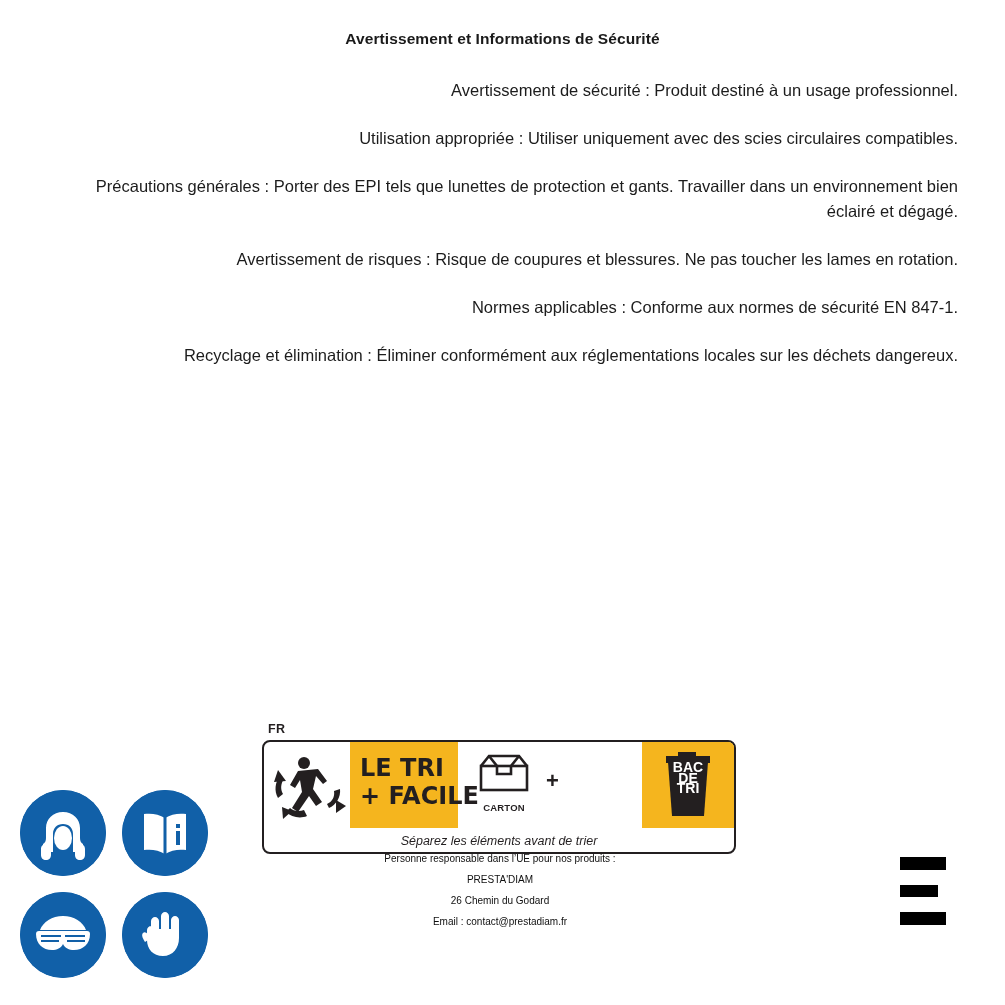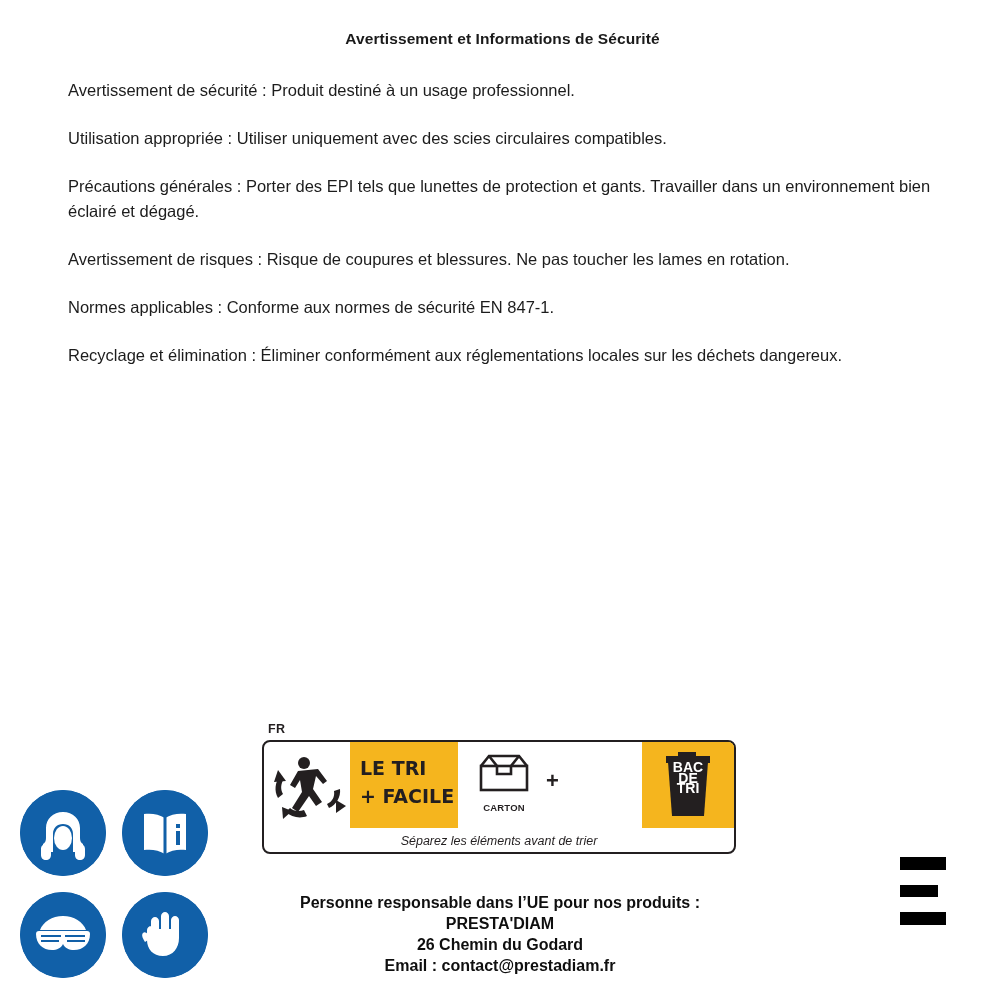--- a/index.html
+++ b/index.html
@@ -39,20 +39,21 @@
     top: 78px;
     left: 68px;
     width: 890px;
   }
 
   .para {
     font-size: 16.5px;
     line-height: 25px;
     margin: 0 0 23px 0;
     color: #1c1c1c;
+    text-align: right;
   }
 
   
   .picto-grid {
     position: absolute;
     left: 20px;
     top: 790px;
     width: 196px;
     height: 196px;
   }
@@ -141,21 +142,21 @@
     width: 74px;
     height: 70px;
   }
   .tri-text {
     position: absolute;
     left: 96px;
     top: 12px;
     width: 100px;
     color: #231f20;
     font-weight: bold;
-    font-size: 19px;
+    font-size: 24px;
     line-height: 28px;
     font-family: "DejaVu Sans", sans-serif;
   }
   .tri-text .l2 { white-space: nowrap; }
   .tri-carton {
     position: absolute;
     left: 202px;
     top: 8px;
     width: 76px;
     text-align: center;
@@ -211,25 +212,25 @@
     font-size: 12.5px;
     font-style: italic;
     color: #231f20;
     line-height: 26px;
   }
 
   
   .addr {
     position: absolute;
     left: 180px;
-    top: 892px;
+    top: 848px;
     width: 640px;
     text-align: center;
-    font-size: 16px;
-    font-weight: bold;
+    font-size: 10px;
+    font-weight: normal;
     line-height: 21px;
     color: #0f0f0f;
   }
   .addr .line { display: block; }
 
   
   .ce {
     position: absolute;
     left: 792px;
     top: 848px;

